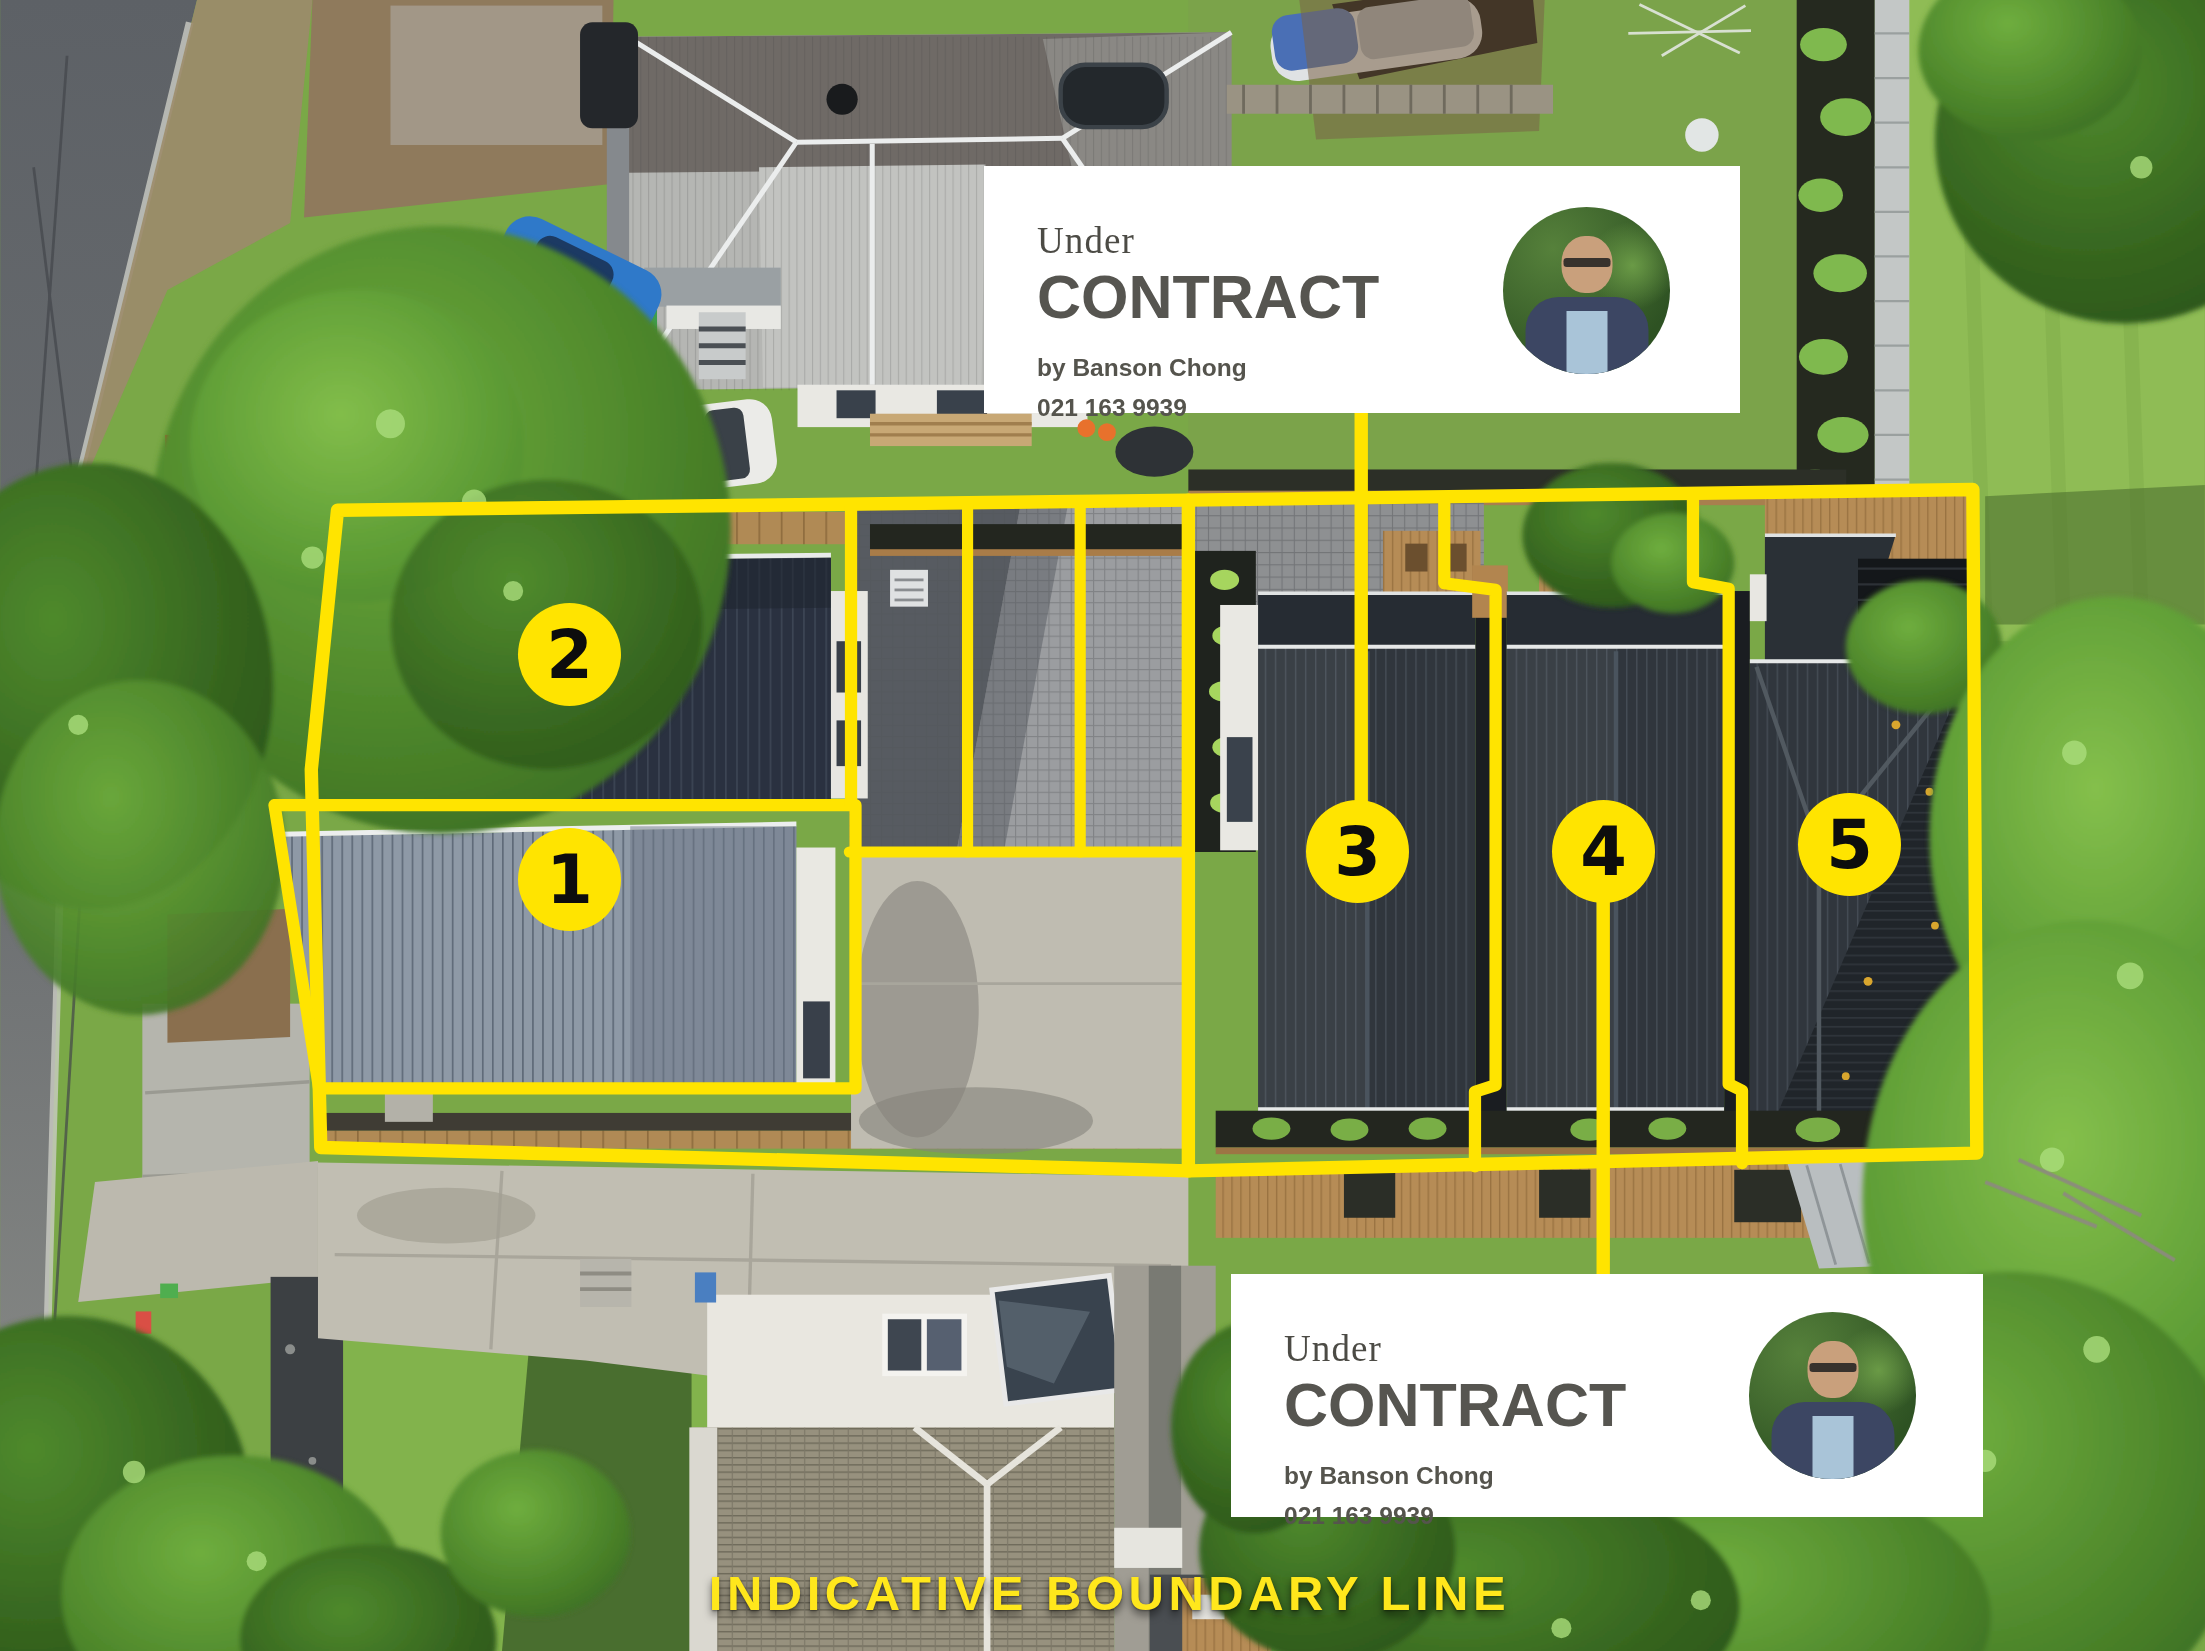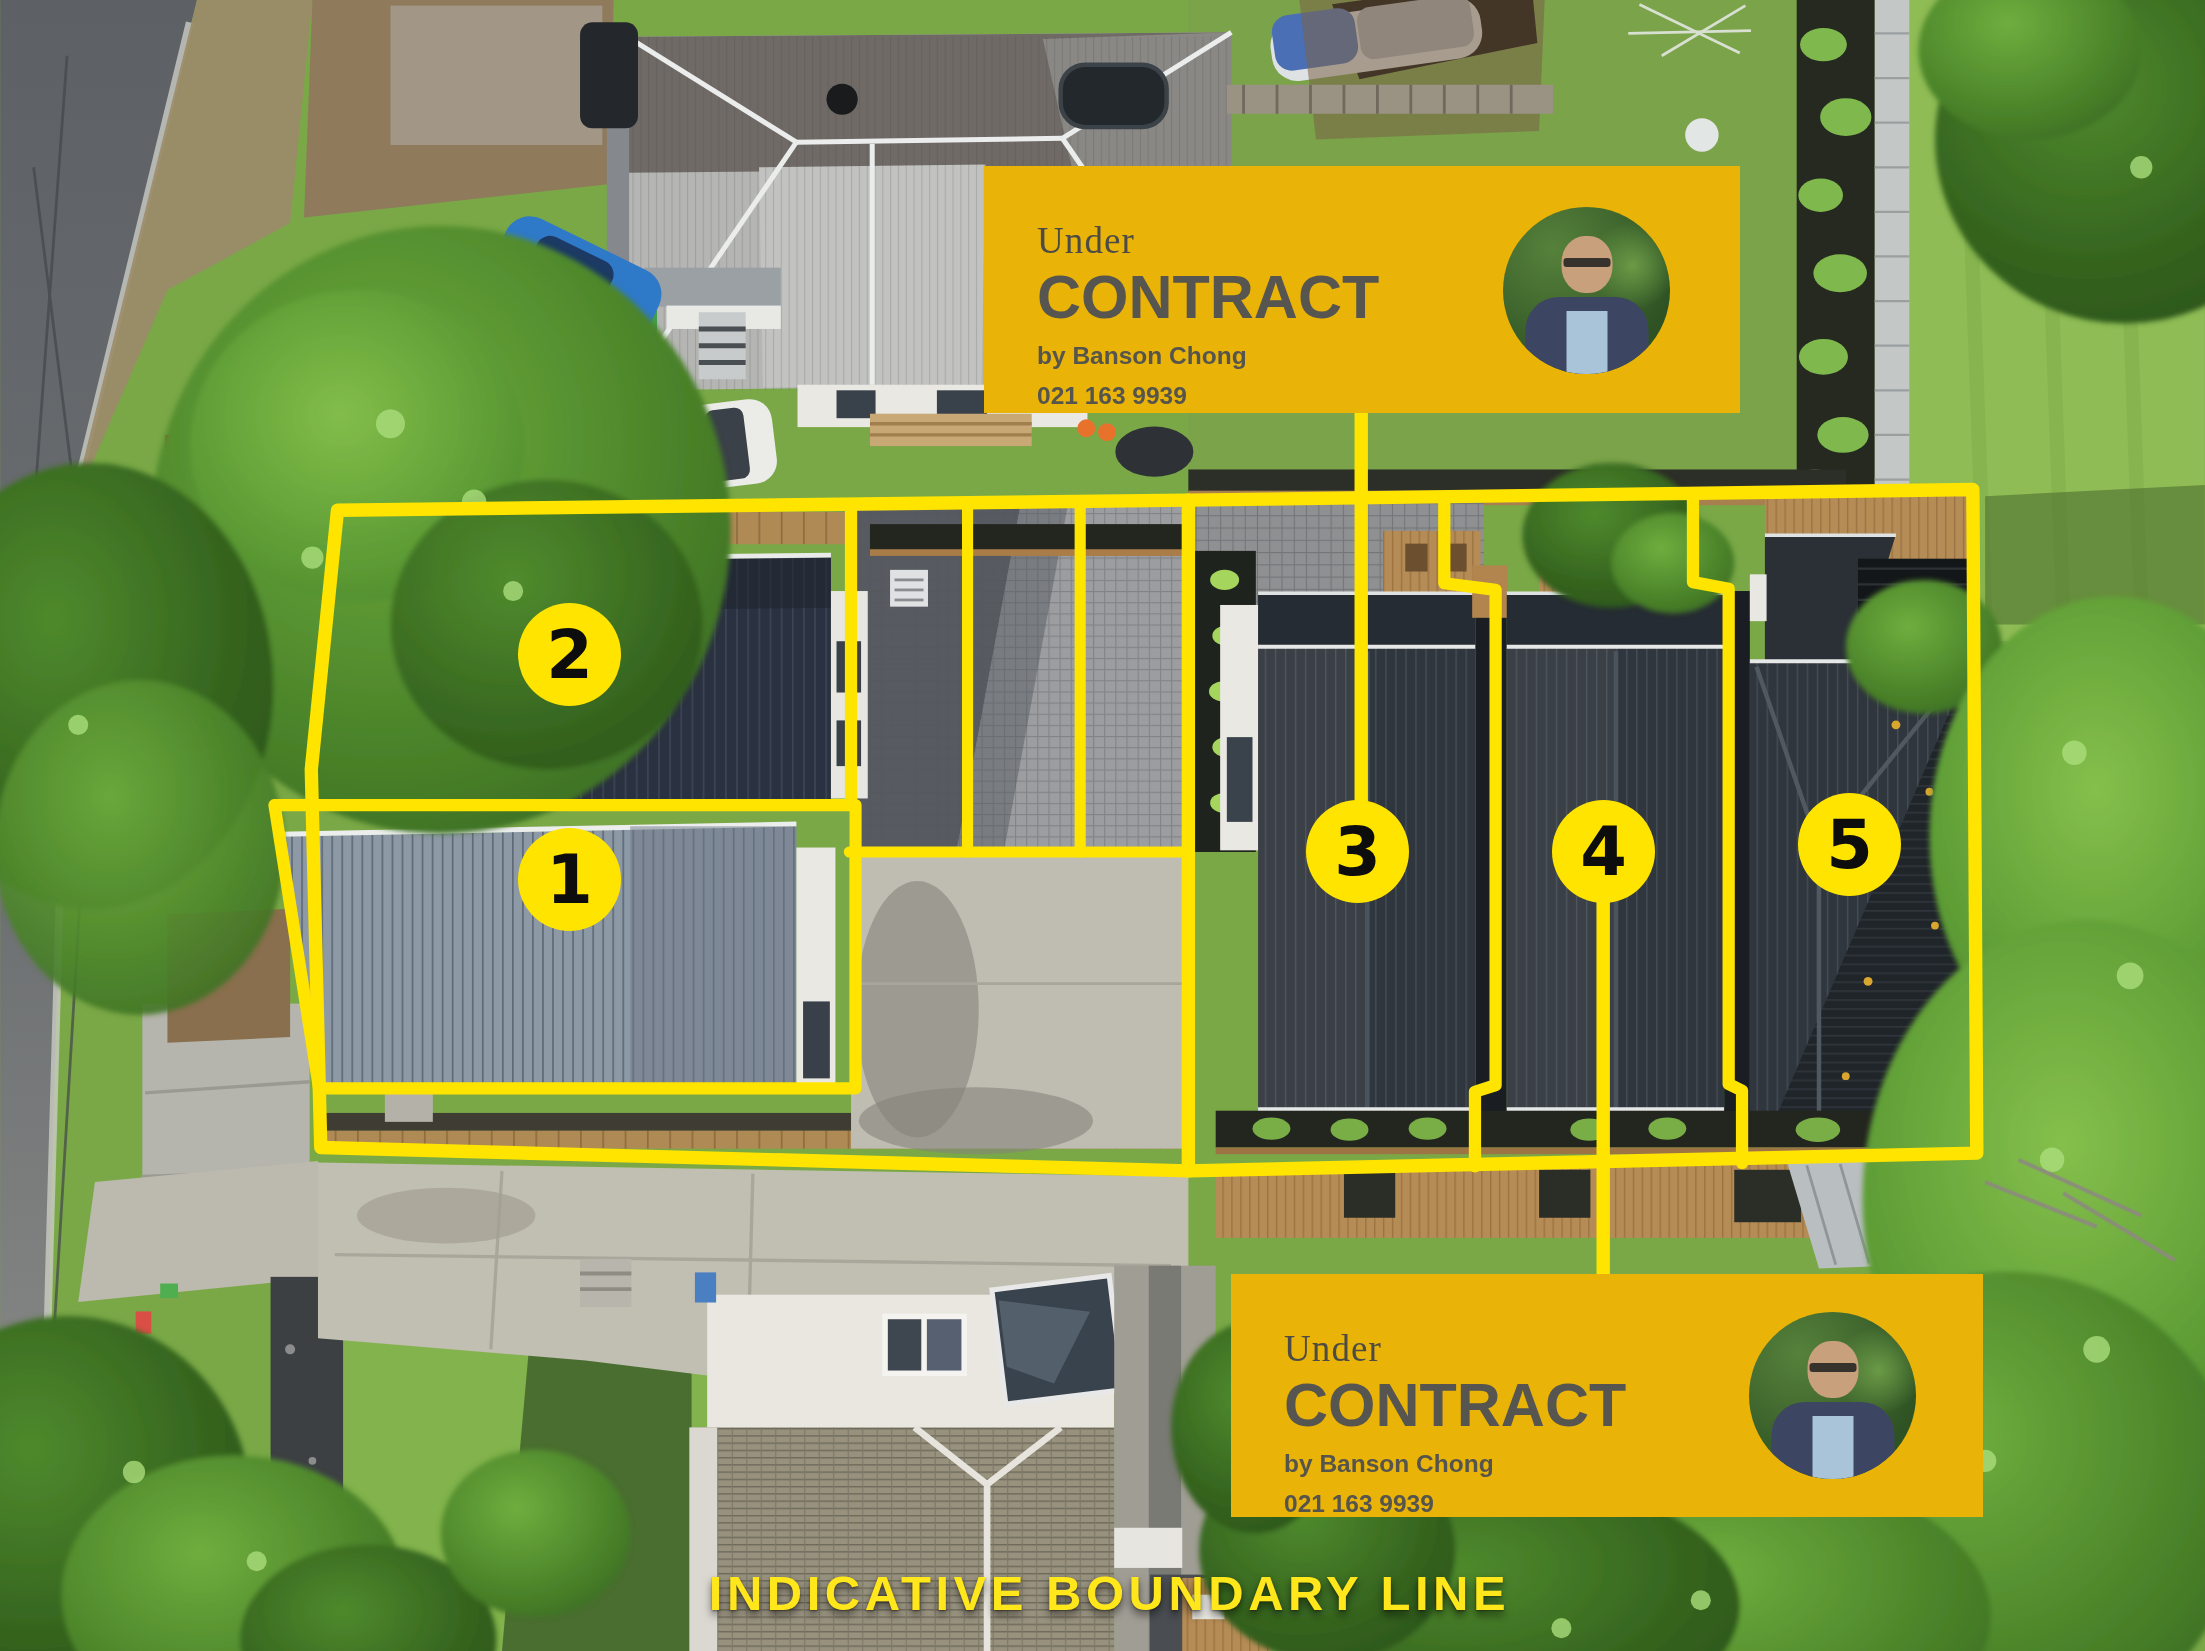--- a/index.html
+++ b/index.html
@@ -1,28 +1,28 @@
 <!DOCTYPE html>
 <html style="font-size:9px"><head>
 <meta charset="utf-8">
 <style>
   html,body{margin:0;padding:0;background:#222;}
   .stage{position:relative;width:2205px;height:1651px;overflow:hidden;
          font-family:"Liberation Sans",sans-serif;background:#79a847;}
   .stage svg.scene{position:absolute;left:0;top:0;display:block;}
 
   
-  .banner{position:absolute;background:#eab308;box-sizing:border-box;
+  .banner{position:absolute;background:#ffffff;box-sizing:border-box;
           padding:56px 0 4px 53px;z-index:30;}
   .banner .under{font-family:"Liberation Serif",serif;font-size:37px;
                  color:#4c4b45;line-height:1.0;letter-spacing:1.1px;}
   .banner .contract{font-family:"Liberation Sans",sans-serif;font-weight:bold;
                     font-size:61px;color:#565550;line-height:1.0;margin-top:8px;
                     letter-spacing:0px;}
-  .banner .byline{font-weight:bold;font-size:24.5px;color:#55544d;margin-top:14px;}
+  .banner .byline{font-weight:bold;font-size:24.5px;color:#55544d;margin-top:26px;}
   .banner .phone{font-weight:bold;font-size:24.5px;color:#55544d;margin-top:12px;}
   .agent-photo{position:absolute;width:167px;height:167px;border-radius:50%;
                overflow:hidden;background:radial-gradient(circle at 30% 25%,#56813b,#2e5223 75%);}
   .agent-photo .foliage2{position:absolute;left:55%;top:5%;width:45%;height:60%;
                background:radial-gradient(circle,#6a9a46,transparent 70%);}
   .agent-photo .blazer{position:absolute;left:50%;bottom:-6.7px;width:123px;height:84px;
                transform:translateX(-50%);background:#3c4663;border-radius:33px 33px 0 0;}
   .agent-photo .shirt{position:absolute;left:50%;bottom:-3.3px;width:41px;height:66px;
                transform:translateX(-50%);background:#a9c4d8;}
   .agent-photo .head{position:absolute;left:50%;top:29px;width:51px;height:57px;

